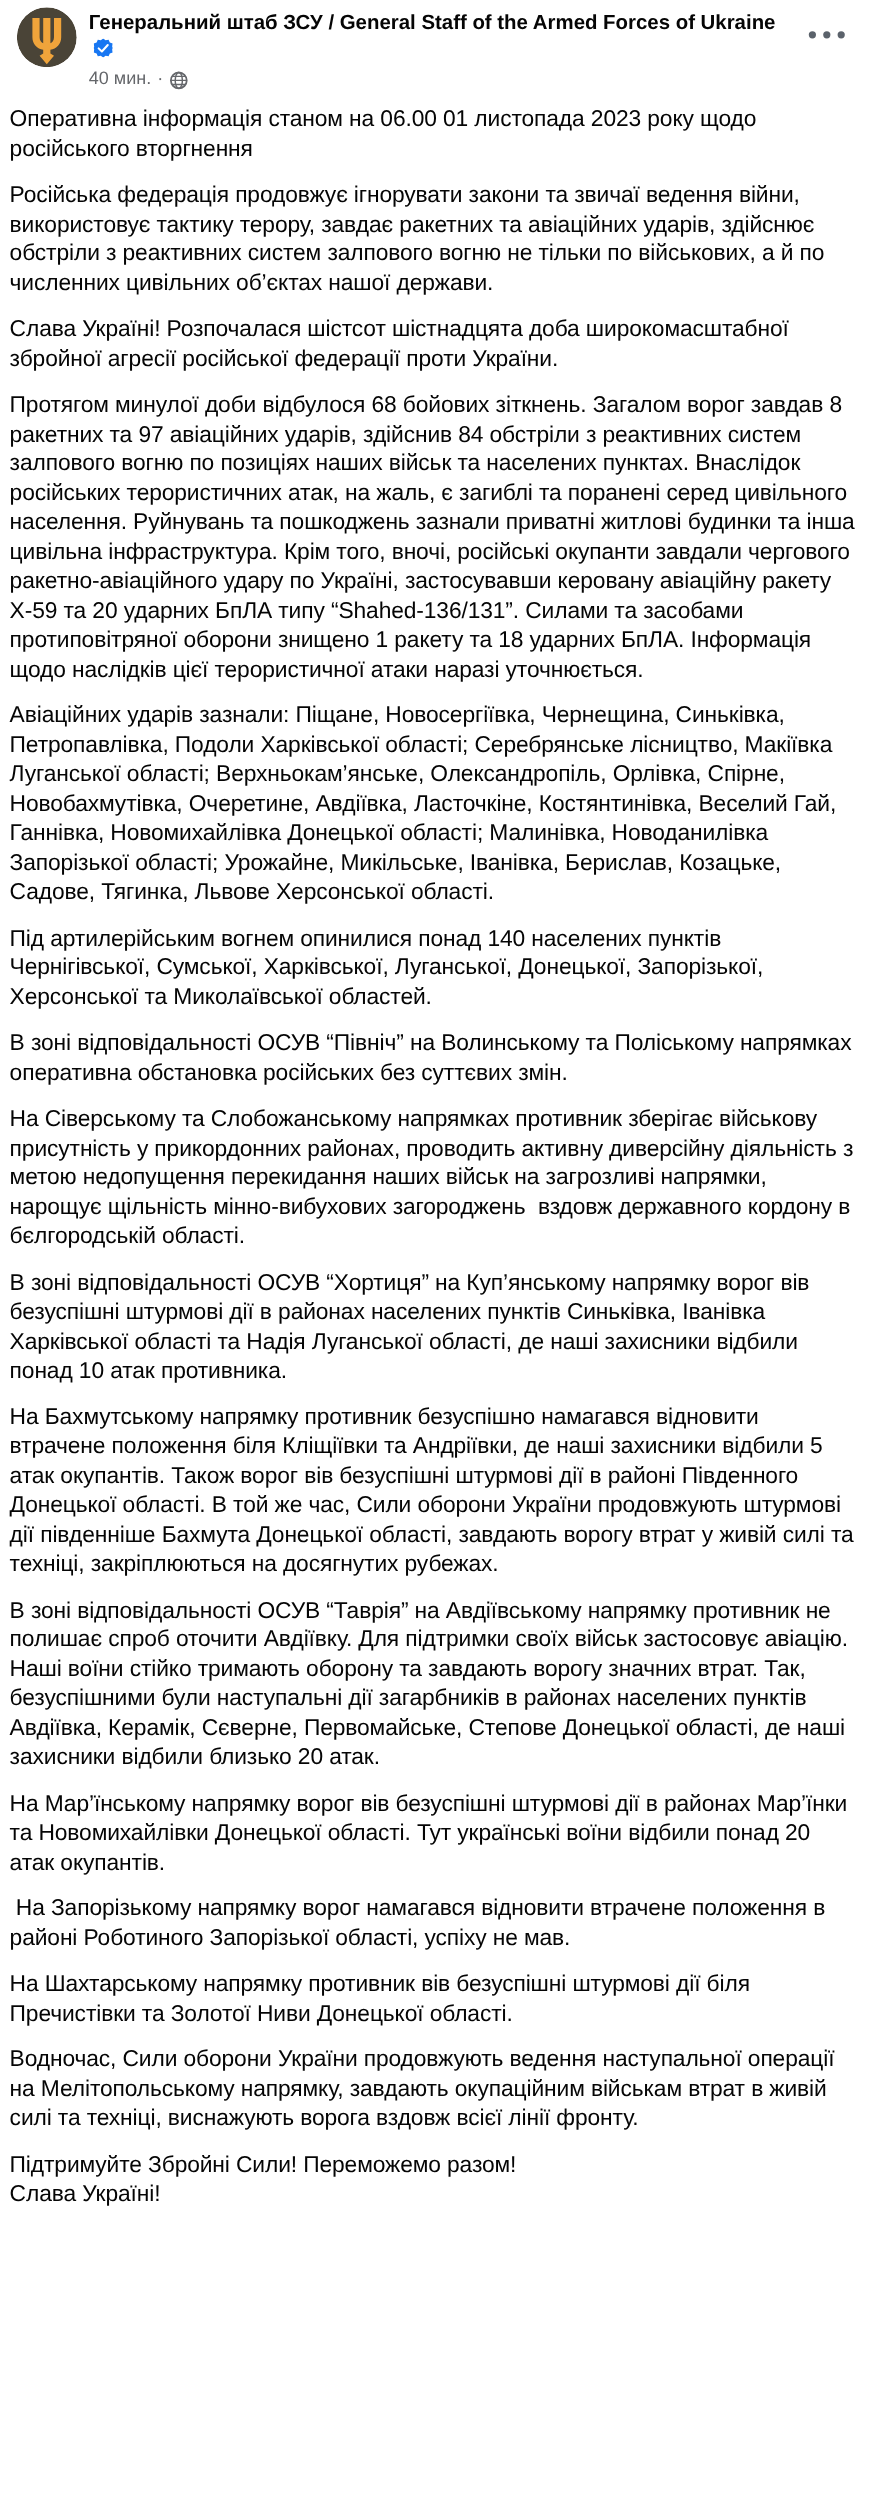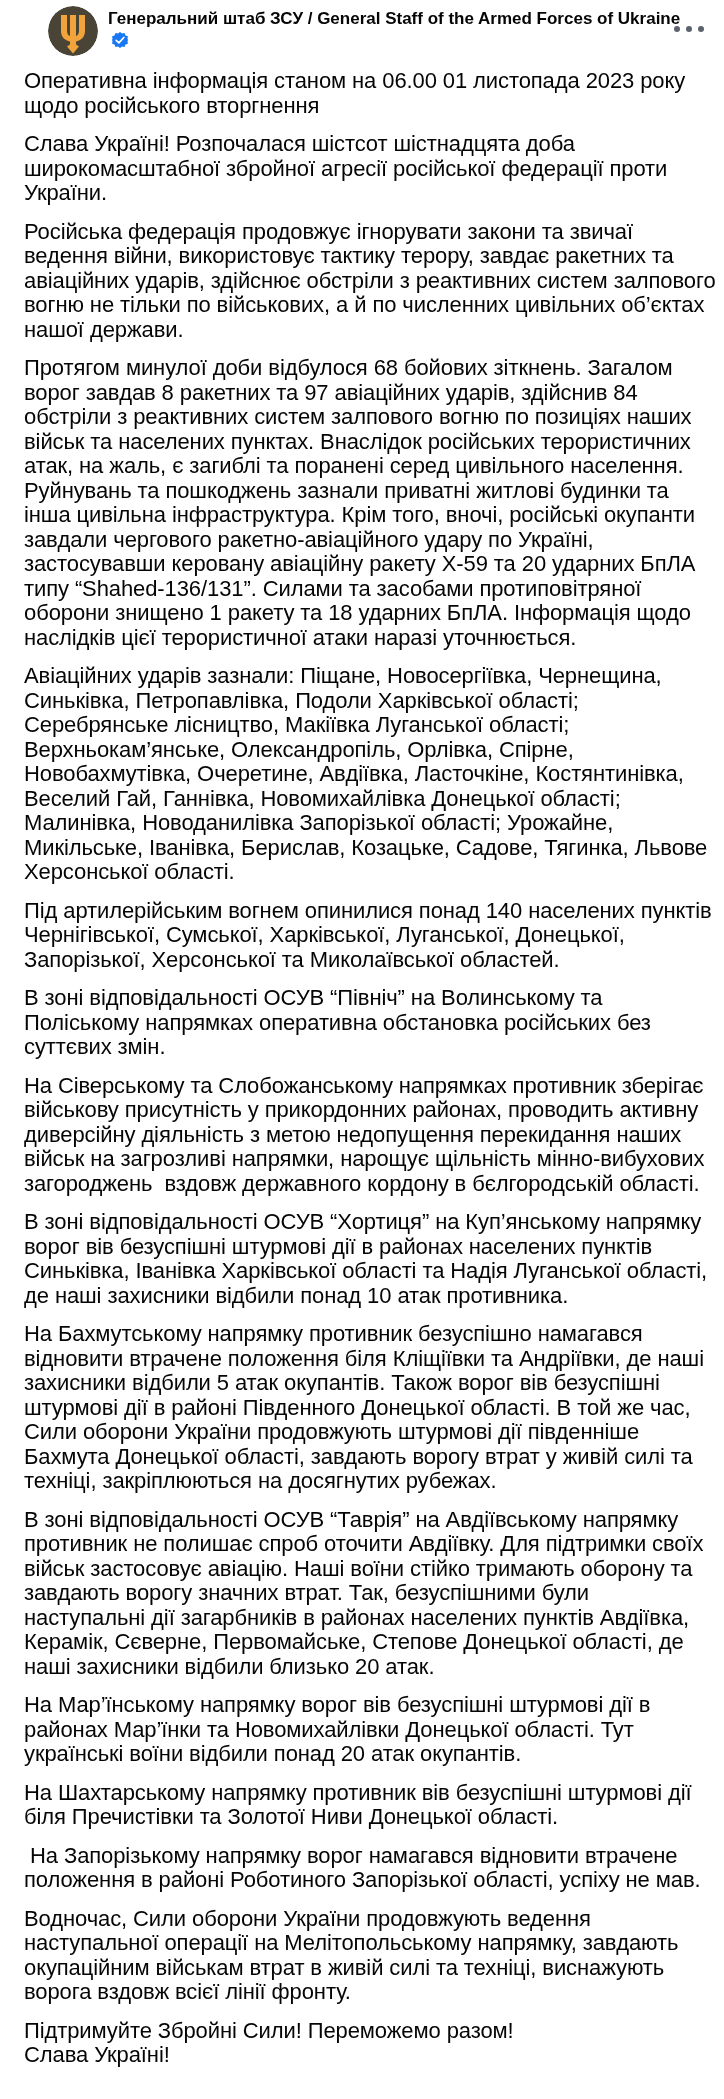--- a/index.html
+++ b/index.html
@@ -15,21 +15,20 @@
   .post {
     width: 724px;
     background: #ffffff;
   }
   
   .post-header {
     position: relative;
     display: flex;
     align-items: flex-start;
     padding: 6px 16px 13px 14px;
-    margin-left: 34px;
   }
   .avatar {
     flex: 0 0 auto;
     width: 50px;
     height: 50px;
     border-radius: 50%;
     overflow: hidden;
     display: flex;
     align-items: center;
     justify-content: center;
@@ -79,22 +78,22 @@
     width: 6px;
     height: 6px;
     border-radius: 50%;
     background: #5b626b;
   }
   
   .post-body {
     padding: 0 8px 6px 8px;
   }
   .post-paragraph {
-    margin: 0 0 14px 16px;
-    font-size: 22px;
+    margin: 0 0 14px 0;
+    font-size: 19px;
     line-height: 24.5px;
     letter-spacing: -0.1px;
     color: #050505;
     white-space: pre-wrap;
   }
   .post-paragraph:last-child { margin-bottom: 18px; }
 </style>
 </head>
 <body>
 
@@ -109,43 +108,54 @@
       </svg>
     </div>
 
     <div class="header-info">
       <div class="page-name">
         <span>Генеральний штаб ЗСУ / General Staff of the Armed Forces of Ukraine</span><svg class="verified" width="16" height="16" viewBox="0 0 16 16">
           <path d="M8 0 L10 1.6 L12.5 1.1 L13.5 3.4 L15.9 4.3 L15.5 6.8 L16 8 L15.5 9.2 L15.9 11.7 L13.5 12.6 L12.5 14.9 L10 14.4 L8 16 L6 14.4 L3.5 14.9 L2.5 12.6 L0.1 11.7 L0.5 9.2 L0 8 L0.5 6.8 L0.1 4.3 L2.5 3.4 L3.5 1.1 L6 1.6 Z" fill="#1877F2"></path>
           <path d="M4.2 8.3 L6.9 10.9 L11.8 5.5" fill="none" stroke="#ffffff" stroke-width="1.7" stroke-linecap="round" stroke-linejoin="round"></path>
         </svg>
       </div>
+      <div class="post-meta">
+        <span class="timestamp">40 мин.</span>
+        <span>·</span>
+        <svg class="globe" width="16" height="16" viewBox="0 0 16 16">
+          <circle cx="8" cy="8" r="6.6" fill="none" stroke="#65676B" stroke-width="1.5"></circle>
+          <ellipse cx="8" cy="8" rx="3" ry="6.6" fill="none" stroke="#65676B" stroke-width="1.2"></ellipse>
+          <line x1="1.6" y1="8" x2="14.4" y2="8" stroke="#65676B" stroke-width="1.2"></line>
+          <line x1="2.6" y1="4.6" x2="13.4" y2="4.6" stroke="#65676B" stroke-width="1.1"></line>
+          <line x1="2.6" y1="11.4" x2="13.4" y2="11.4" stroke="#65676B" stroke-width="1.1"></line>
+        </svg>
+      </div>
     </div>
 
     <div class="menu-btn" title="">
       <span class="dot"></span>
       <span class="dot"></span>
       <span class="dot"></span>
     </div>
 
   </div>
 
   <div class="post-body">
       <p class="post-paragraph">Оперативна інформація станом на 06.00 01 листопада 2023 року щодо російського вторгнення</p>
+      <p class="post-paragraph">Російська федерація продовжує ігнорувати закони та звичаї ведення війни, використовує тактику терору, завдає ракетних та авіаційних ударів, здійснює обстріли з реактивних систем залпового вогню не тільки по військових, а й по численних цивільних об’єктах нашої держави.</p>
       <p class="post-paragraph">Слава Україні! Розпочалася шістсот шістнадцята доба широкомасштабної збройної агресії російської федерації проти України.</p>
-      <p class="post-paragraph">Російська федерація продовжує ігнорувати закони та звичаї ведення війни, використовує тактику терору, завдає ракетних та авіаційних ударів, здійснює обстріли з реактивних систем залпового вогню не тільки по військових, а й по численних цивільних об’єктах нашої держави.</p>
       <p class="post-paragraph">Протягом минулої доби відбулося 68 бойових зіткнень. Загалом ворог завдав 8 ракетних та 97 авіаційних ударів, здійснив 84 обстріли з реактивних систем залпового вогню по позиціях наших військ та населених пунктах. Внаслідок російських терористичних атак, на жаль, є загиблі та поранені серед цивільного населення. Руйнувань та пошкоджень зазнали приватні житлові будинки та інша цивільна інфраструктура. Крім того, вночі, російські окупанти завдали чергового ракетно-авіаційного удару по Україні, застосувавши керовану авіаційну ракету Х-59 та 20 ударних БпЛА типу “Shahed-136/131”. Силами та засобами протиповітряної оборони знищено 1 ракету та 18 ударних БпЛА. Інформація щодо наслідків цієї терористичної атаки наразі уточнюється.</p>
       <p class="post-paragraph">Авіаційних ударів зазнали: Піщане, Новосергіївка, Чернещина, Синьківка, Петропавлівка, Подоли Харківської області; Серебрянське лісництво, Макіївка Луганської області; Верхньокам’янське, Олександропіль, Орлівка, Спірне, Новобахмутівка, Очеретине, Авдіївка, Ласточкіне, Костянтинівка, Веселий Гай, Ганнівка, Новомихайлівка Донецької області; Малинівка, Новоданилівка Запорізької області; Урожайне, Микільське, Іванівка, Берислав, Козацьке, Садове, Тягинка, Львове Херсонської області.</p>
       <p class="post-paragraph">Під артилерійським вогнем опинилися понад 140 населених пунктів Чернігівської, Сумської, Харківської, Луганської, Донецької, Запорізької, Херсонської та Миколаївської областей.</p>
       <p class="post-paragraph">В зоні відповідальності ОСУВ “Північ” на Волинському та Поліському напрямках оперативна обстановка російських без суттєвих змін.</p>
       <p class="post-paragraph">На Сіверському та Слобожанському напрямках противник зберігає військову присутність у прикордонних районах, проводить активну диверсійну діяльність з метою недопущення перекидання наших військ на загрозливі напрямки, нарощує щільність мінно-вибухових загороджень  вздовж державного кордону в бєлгородській області.</p>
       <p class="post-paragraph">В зоні відповідальності ОСУВ “Хортиця” на Куп’янському напрямку ворог вів безуспішні штурмові дії в районах населених пунктів Синьківка, Іванівка Харківської області та Надія Луганської області, де наші захисники відбили понад 10 атак противника.</p>
       <p class="post-paragraph">На Бахмутському напрямку противник безуспішно намагався відновити втрачене положення біля Кліщіївки та Андріївки, де наші захисники відбили 5 атак окупантів. Також ворог вів безуспішні штурмові дії в районі Південного Донецької області. В той же час, Сили оборони України продовжують штурмові дії південніше Бахмута Донецької області, завдають ворогу втрат у живій силі та техніці, закріплюються на досягнутих рубежах.</p>
       <p class="post-paragraph">В зоні відповідальності ОСУВ “Таврія” на Авдіївському напрямку противник не полишає спроб оточити Авдіївку. Для підтримки своїх військ застосовує авіацію. Наші воїни стійко тримають оборону та завдають ворогу значних втрат. Так, безуспішними були наступальні дії загарбників в районах населених пунктів Авдіївка, Керамік, Сєверне, Первомайське, Степове Донецької області, де наші захисники відбили близько 20 атак.</p>
       <p class="post-paragraph">На Мар’їнському напрямку ворог вів безуспішні штурмові дії в районах Мар’їнки та Новомихайлівки Донецької області. Тут українські воїни відбили понад 20 атак окупантів.</p>
+      <p class="post-paragraph"> На Запорізькому напрямку ворог намагався відновити втрачене положення в районі Роботиного Запорізької області, успіху не мав.</p>
       <p class="post-paragraph">На Шахтарському напрямку противник вів безуспішні штурмові дії біля Пречистівки та Золотої Ниви Донецької області.</p>
-      <p class="post-paragraph"> На Запорізькому напрямку ворог намагався відновити втрачене положення в районі Роботиного Запорізької області, успіху не мав.</p>
       <p class="post-paragraph">Водночас, Сили оборони України продовжують ведення наступальної операції на Мелітопольському напрямку, завдають окупаційним військам втрат в живій силі та техніці, виснажують ворога вздовж всієї лінії фронту.</p>
       <p class="post-paragraph">Підтримуйте Збройні Сили! Переможемо разом!
 Слава Україні!</p>
     </div>
 
 </div>
 
 </body></html>

